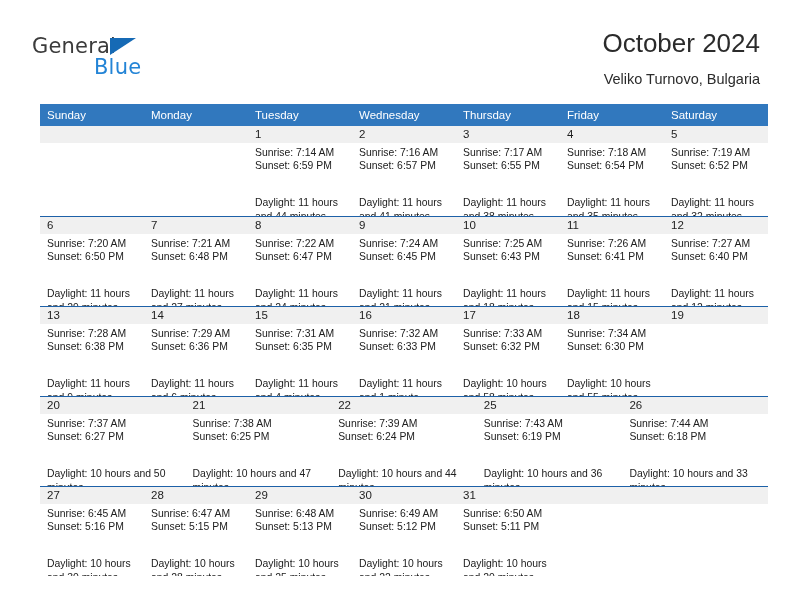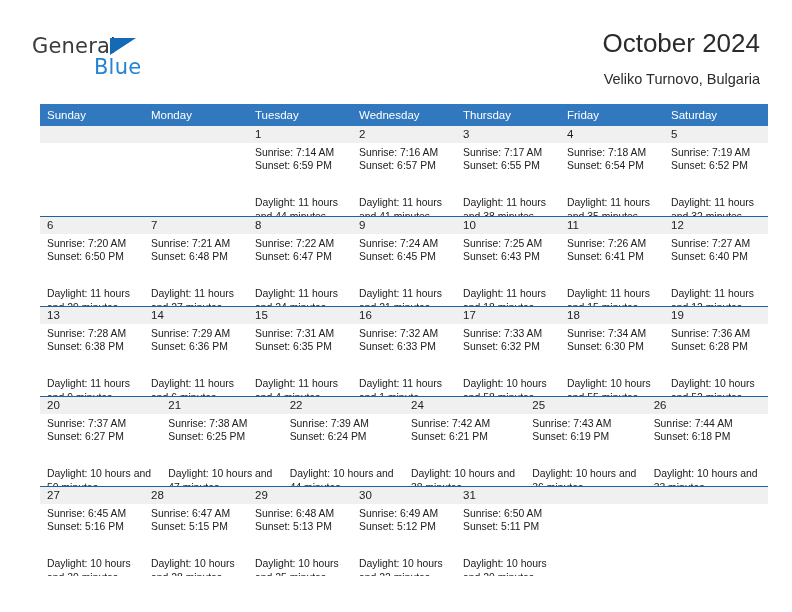--- a/index.html
+++ b/index.html
@@ -332,25 +332,20 @@
           <div class="day">
             <div class="day-num">18</div>
             <div class="day-body">
               <div>Sunrise: 7:34 AM</div>
               <div>Sunset: 6:30 PM</div>
               <div class="daylight">Daylight: 10 hours and 55 minutes.</div>
             </div>
           </div>
           <div class="day">
             <div class="day-num">19</div>
-            <div class="day-body">
-              <div>Sunrise: 7:36 AM</div>
-              <div>Sunset: 6:28 PM</div>
-              <div class="daylight">Daylight: 10 hours and 52 minutes.</div>
-            </div>
           </div>
         </div>
         <div class="week">
           <div class="day">
             <div class="day-num">20</div>
             <div class="day-body">
               <div>Sunrise: 7:37 AM</div>
               <div>Sunset: 6:27 PM</div>
               <div class="daylight">Daylight: 10 hours and 50 minutes.</div>
             </div>
@@ -365,28 +360,20 @@
           </div>
           <div class="day">
             <div class="day-num">22</div>
             <div class="day-body">
               <div>Sunrise: 7:39 AM</div>
               <div>Sunset: 6:24 PM</div>
               <div class="daylight">Daylight: 10 hours and 44 minutes.</div>
             </div>
           </div>
           <div class="day">
-            <div class="day-num">24</div>
-            <div class="day-body">
-              <div>Sunrise: 7:42 AM</div>
-              <div>Sunset: 6:21 PM</div>
-              <div class="daylight">Daylight: 10 hours and 38 minutes.</div>
-            </div>
-          </div>
-          <div class="day">
             <div class="day-num">25</div>
             <div class="day-body">
               <div>Sunrise: 7:43 AM</div>
               <div>Sunset: 6:19 PM</div>
               <div class="daylight">Daylight: 10 hours and 36 minutes.</div>
             </div>
           </div>
           <div class="day">
             <div class="day-num">26</div>
             <div class="day-body">

